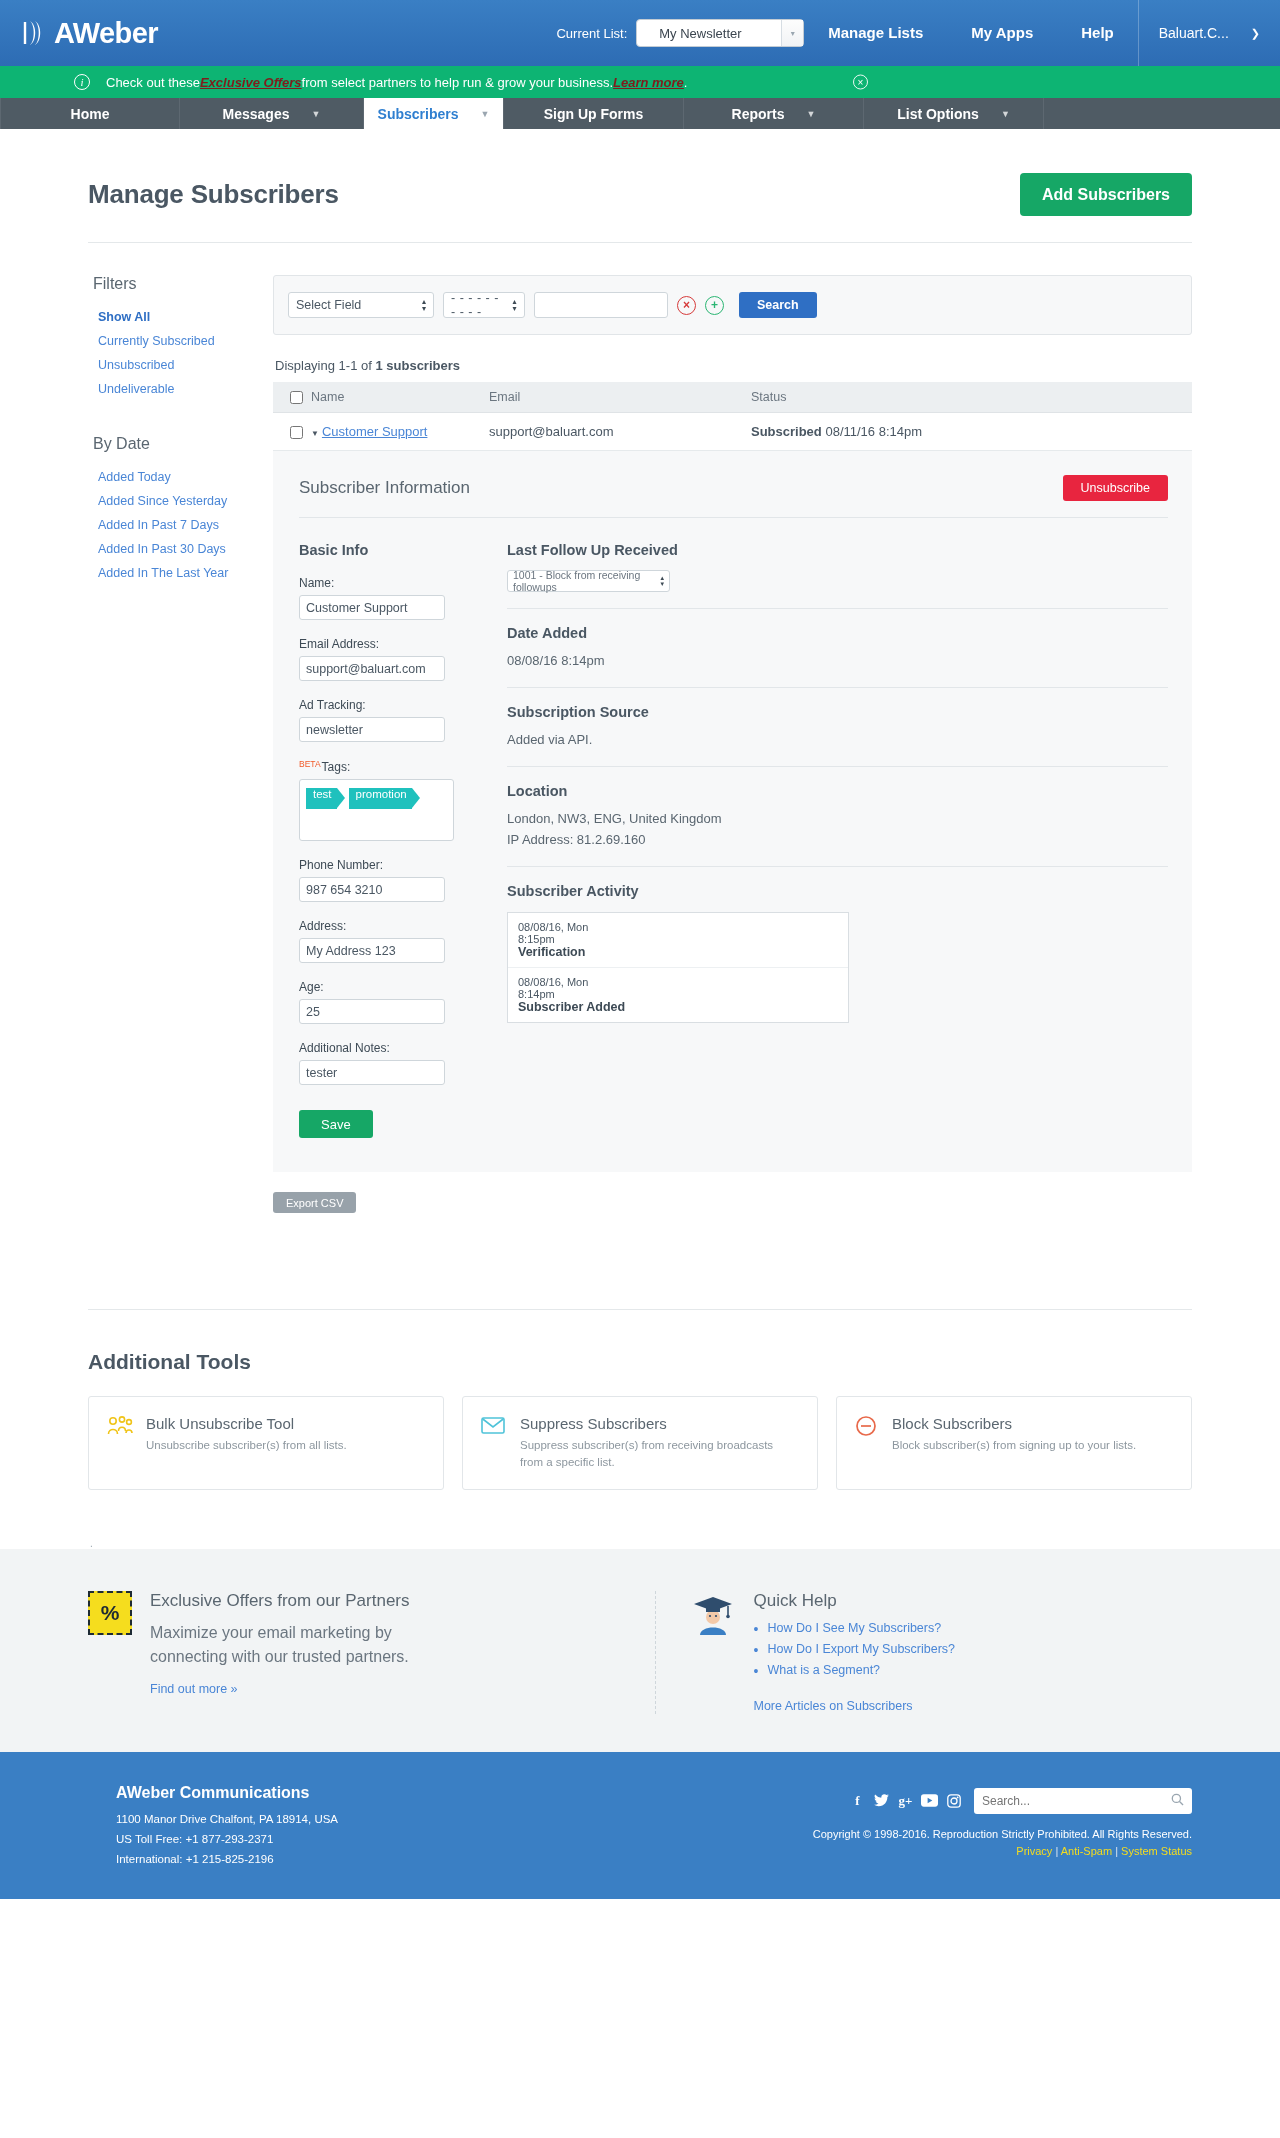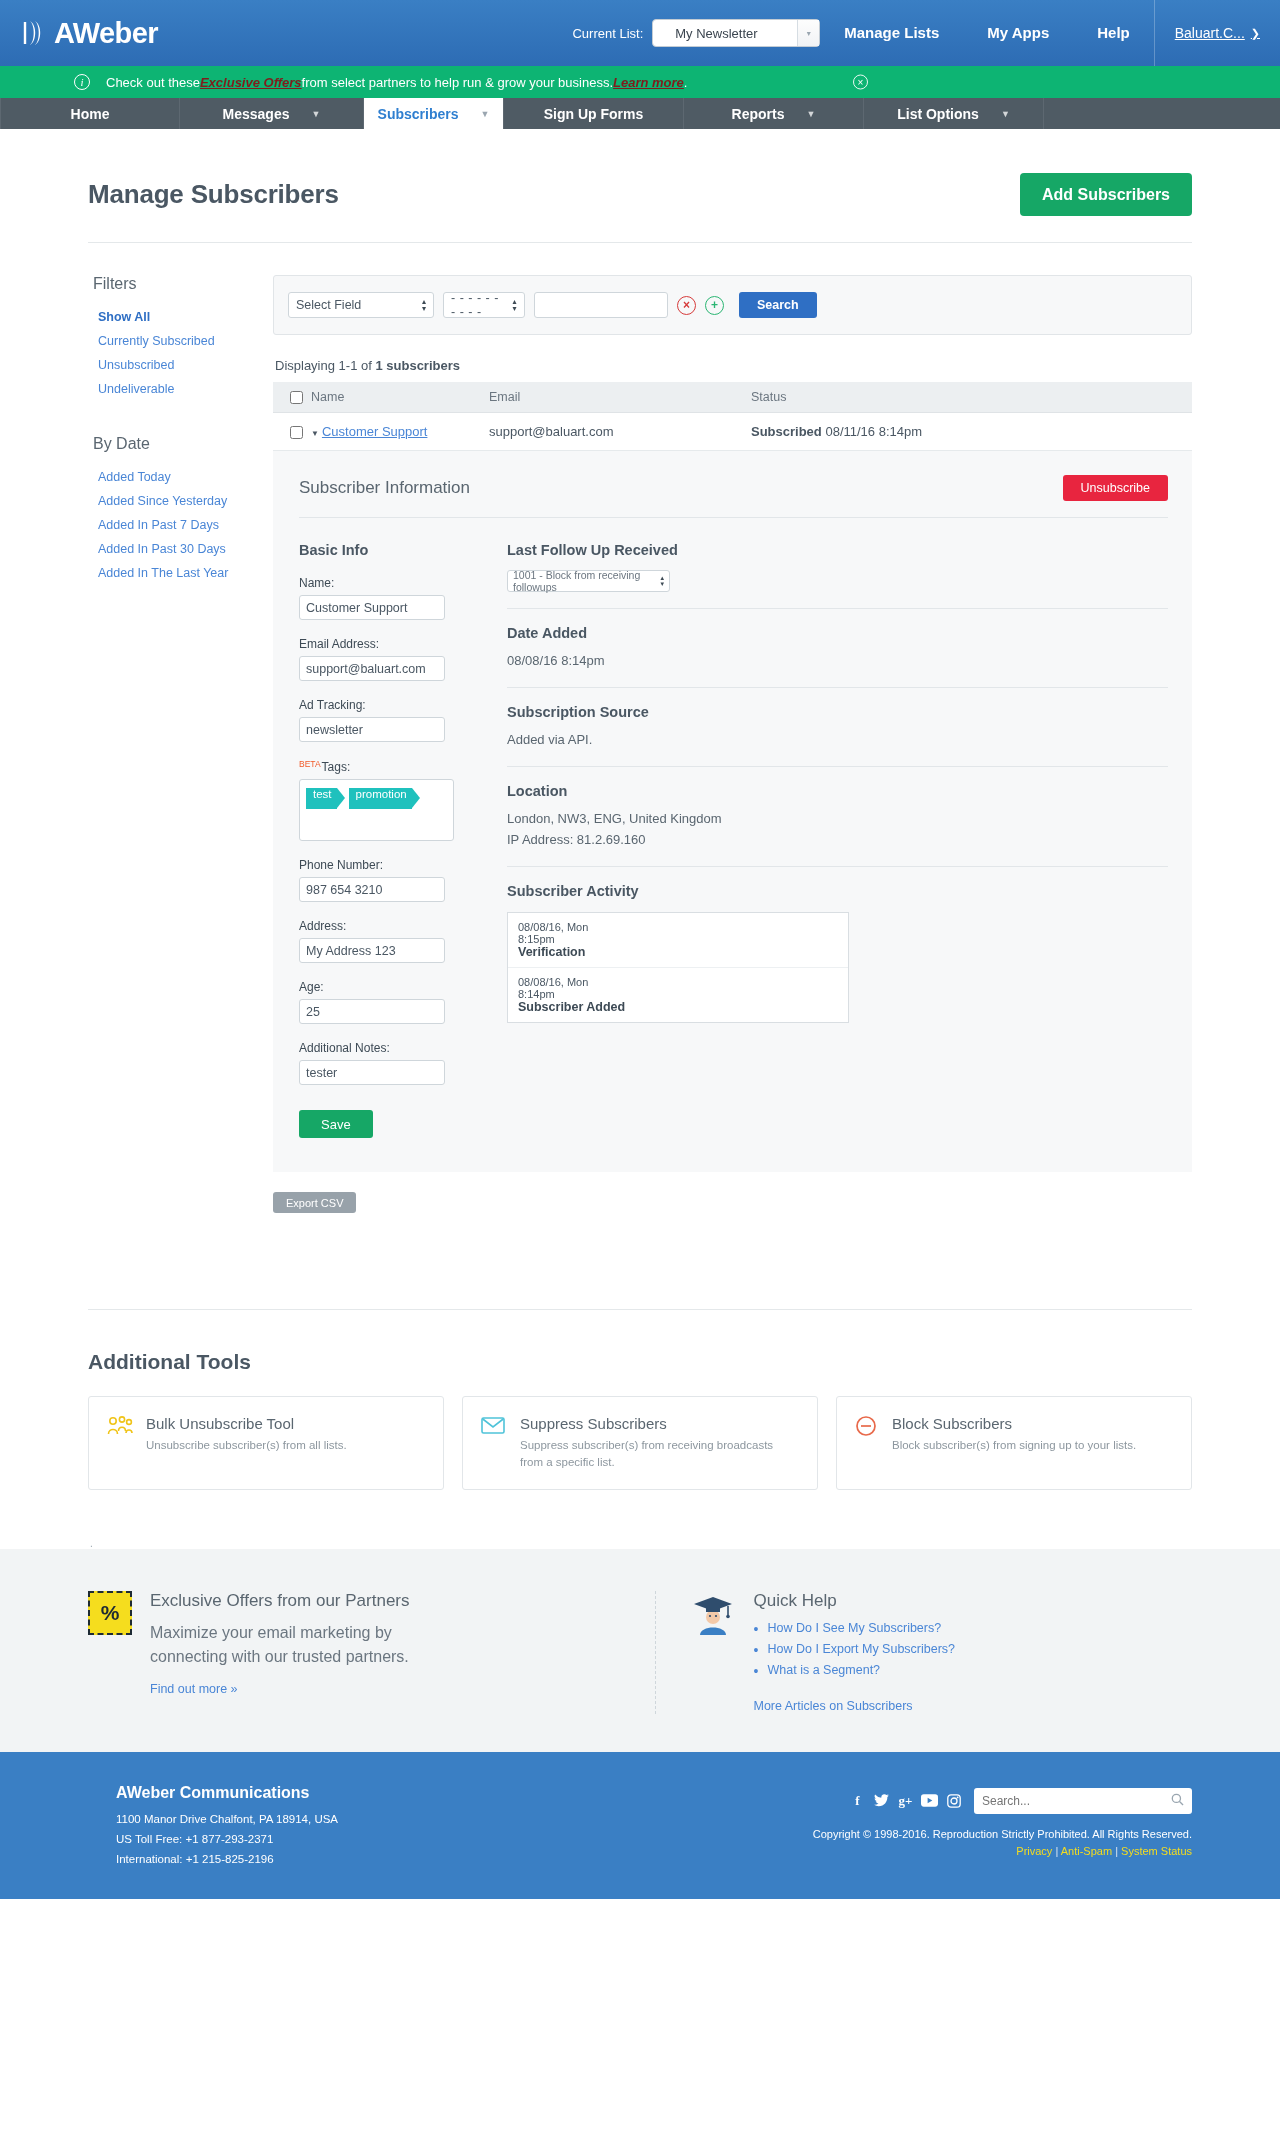--- a/index.html
+++ b/index.html
@@ -48,21 +48,21 @@
     background: linear-gradient(#fdfdfd,#f1f3f5);
   }
   .topnav-link {
     font-size: 15px; font-weight: bold; color: #fff;
     padding: 0 24px; line-height: 66px; text-decoration: none;
     white-space: nowrap;
   }
   .acct {
     border-left: 1px solid rgba(255,255,255,.25);
     padding: 0 20px 0 20px; line-height: 66px; font-size: 14px;
-    display: flex; align-items: center; gap: 6px; height: 66px; text-decoration: underline;
+    display: flex; align-items: center; gap: 22px; height: 66px;
   }
   .caret-down { font-size: 11px; }
 
   
   .promo {
     height: 32px; background: #0db473;
     display: flex; align-items: center; color: #fff; font-size: 13px;
     position: relative;
   }
   .promo .info-ico {

